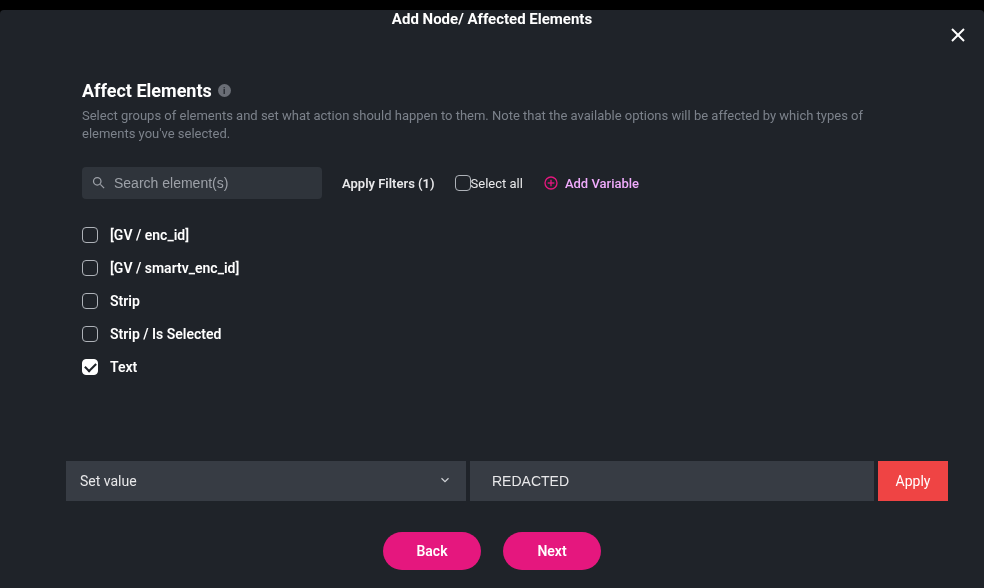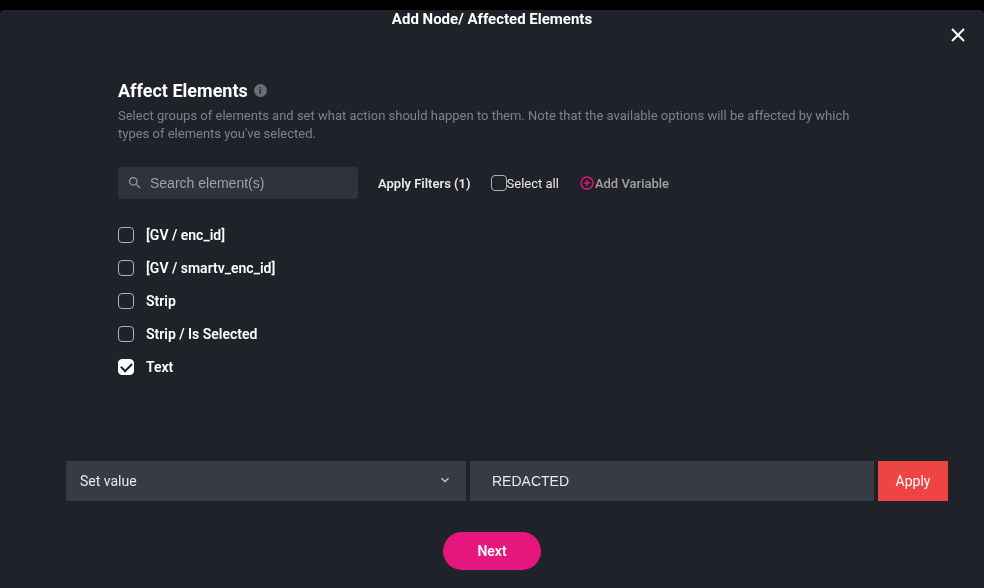--- a/index.html
+++ b/index.html
@@ -35,21 +35,21 @@
     right: 14px;
     top: 14px;
     width: 24px; height: 24px;
     display: flex; align-items: center; justify-content: center;
     cursor: pointer;
     color: #ffffff;
   }
   .close-btn svg { width: 18px; height: 18px; stroke: #fff; stroke-width: 2.5; }
 
   .section {
-    padding: 0 118px;
+    padding: 0 82px;
   }
   .section-head { margin-top: 18px; }
   .section-title {
     font-size: 18px;
     font-weight: 700;
     color: #ffffff;
     display: flex;
     align-items: center;
     gap: 6px;
   }
@@ -132,22 +132,22 @@
   .cbox.checked::after {
     content: "";
     width: 9px; height: 5px;
     border-left: 2px solid #1f2329;
     border-bottom: 2px solid #1f2329;
     transform: rotate(-45deg) translate(1px, -1px);
   }
   .select-all-label { font-size: 13px; color: #e8e8ea; }
 
   .add-var {
-    display: flex; align-items: center; 
-    color: #a3a3a3;
+    display: flex; align-items: center; gap: 6px;
+    color: #f0abfc;
     font-size: 13px;
     font-weight: 500;
     cursor: pointer;
   }
   .add-var-icon {
     width: 16px; height: 16px;
     display: inline-flex;
   }
   .add-var-icon svg { width: 16px; height: 16px; }
 
@@ -322,16 +322,17 @@
         <svg viewBox="0 0 24 24">
             <polyline points="6 9 12 15 18 9"></polyline>
           </svg>
       </span>
     </div>
     <input class="value-input" type="text" value="REDACTED" style="">
     <div class="apply-btn">Apply</div>
   </div>
 
   <div class="nav-row">
+    <div class="pill-btn">Back</div>
     <div class="pill-btn">Next</div>
   </div>
 
 </div>
 
 </body></html>

